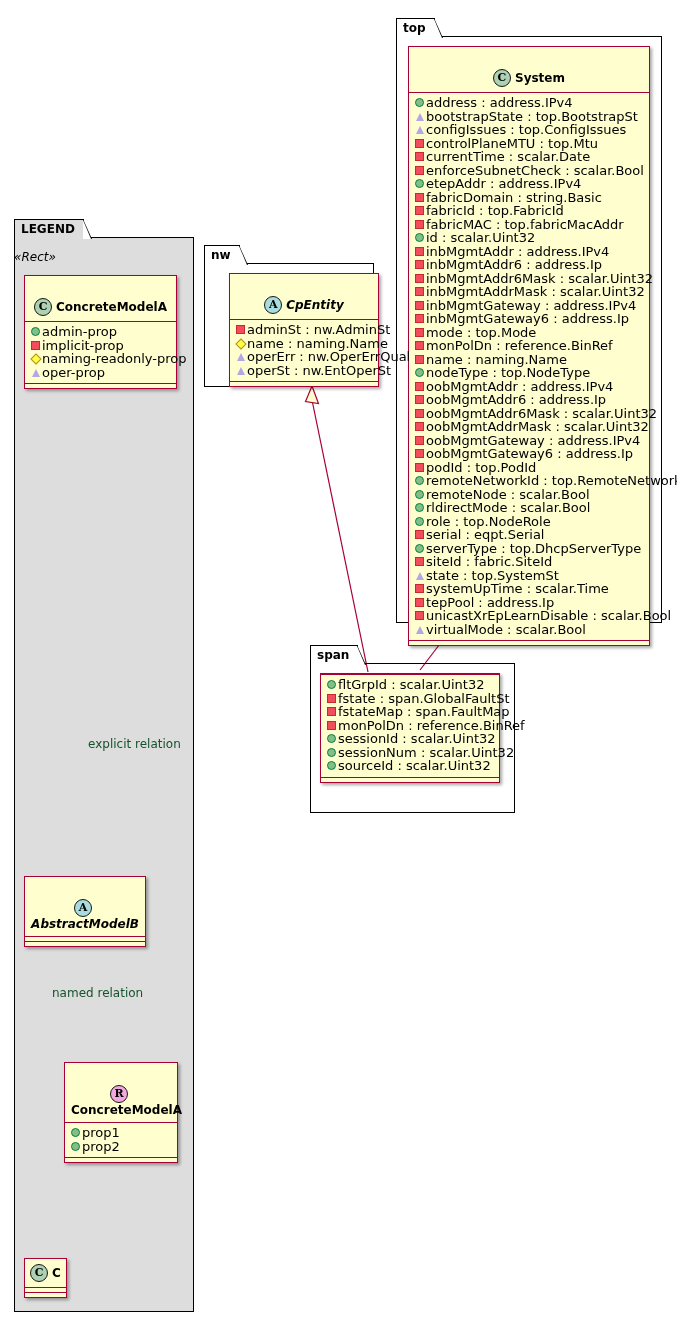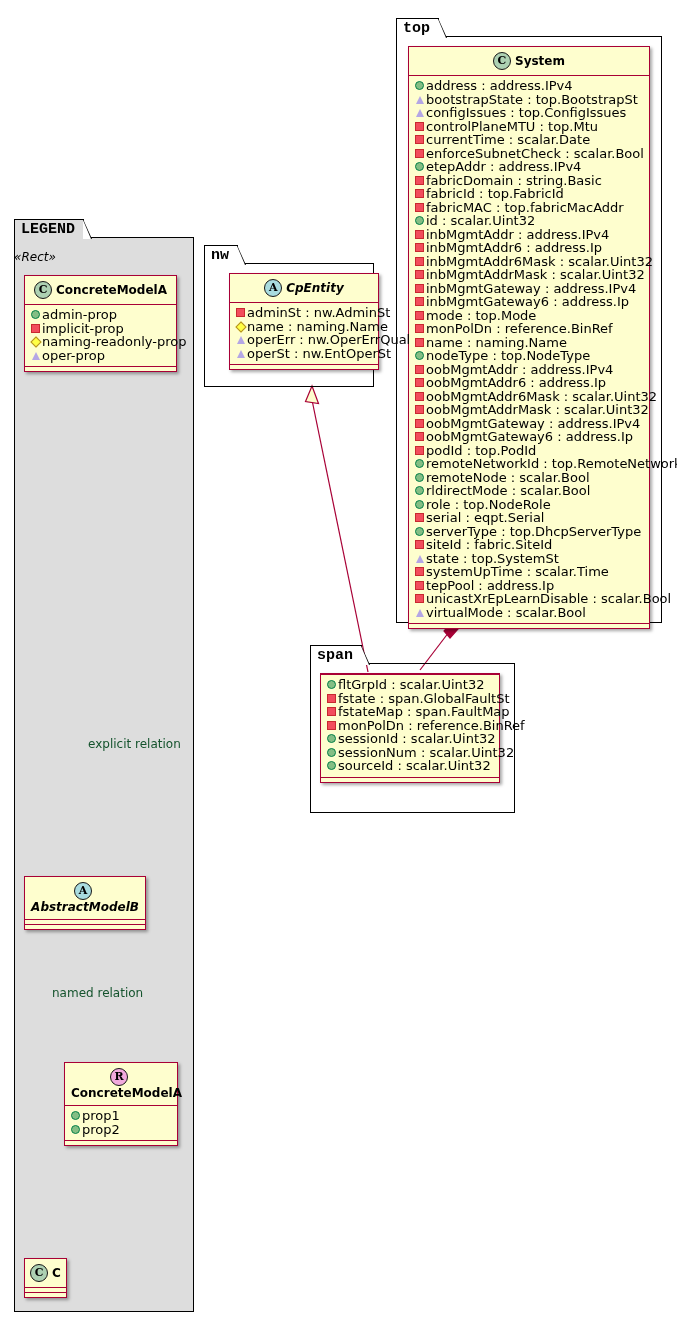--- a/index.html
+++ b/index.html
@@ -1,21 +1,21 @@
 <!DOCTYPE html>
 <html><head>
 <meta charset="utf-8">
 <style>
   html,body{margin:0;padding:0;background:#ffffff;}
   body{width:677px;height:1326px;position:relative;font-family:"DejaVu Sans",sans-serif;}
   .root{position:absolute;left:0;top:0;width:677px;height:1326px;}
 
   
   .umlbox{position:absolute;background:#FEFECE;border:1px solid #A80036;box-shadow:2px 2px 3px rgba(0,0,0,.35);}
-  .uml-title{position:relative;text-align:center;font-size:12px;color:#000;padding:5px 6px 5px 6px;font-weight:normal;}
+  .uml-title{position:relative;text-align:center;font-size:12px;color:#000;padding:22px 6px 5px 6px;font-weight:normal;}
   .uml-title .cname{font-weight:bold;}
   .uml-sep{height:1px;background:#A80036;}
   .uml-body{padding:3px 4px 4px 4px;}
   .attr{font-size:13px;color:#000;line-height:13.5px;white-space:nowrap;display:flex;align-items:center;}
   .attr .vis{display:inline-block;width:13px;flex:0 0 13px;text-align:center;}
   .attr .txt{display:inline-block;}
   .emptybody{height:4px;}
 
   
   .g{display:inline-block;position:relative;width:9px;height:9px;}
@@ -25,21 +25,21 @@
   .g.tri{width:0;height:0;border-left:4.5px solid transparent;border-right:4.5px solid transparent;border-bottom:8px solid #B4A7E5;}
 
   
   .cicon{display:inline-block;width:16px;height:16px;border-radius:50%;font-size:11px;line-height:16px;text-align:center;vertical-align:middle;margin-right:4px;font-weight:bold;font-family:"DejaVu Serif",serif;}
   .cicon.c{background:#ADD1B2;border:1px solid #181818;color:#000;}
   .cicon.a{background:#A9DCDF;border:1px solid #181818;color:#000;}
   .cicon.r{background:#F1A9DD;border:1px solid #181818;color:#000;}
 
   
   .pkg{position:absolute;border:1px solid #000;background:transparent;}
-  .pkgtab{position:absolute;top:-19px;left:-1px;height:19px;border:1px solid #000;border-bottom:none;background:#fff;font-size:15px;font-weight:bold;padding:1px 8px 0 6px;box-sizing:border-box;line-height:17px;font-family:Liberation Mono, monospace;}
+  .pkgtab{position:absolute;top:-19px;left:-1px;height:19px;border:1px solid #000;border-bottom:none;background:#fff;font-size:12px;font-weight:bold;padding:1px 8px 0 6px;box-sizing:border-box;line-height:17px;}
   .pkgtab:after{content:"";position:absolute;right:-9px;top:-1px;width:0;height:0;border-bottom:20px solid #000;border-right:9px solid transparent;}
   .pkgtab:before{content:"";position:absolute;right:-8px;top:0px;width:0;height:0;border-bottom:19px solid #fff;border-right:8px solid transparent;z-index:1;}
   .pkgtab span{position:relative;z-index:2;}
 
   
   .legend{position:absolute;border:1px solid #000;background:#DDDDDD;}
 
   
   .acct .uml-title{background:#FFFF00;}
   .acct{border:1px solid #A80036;}

